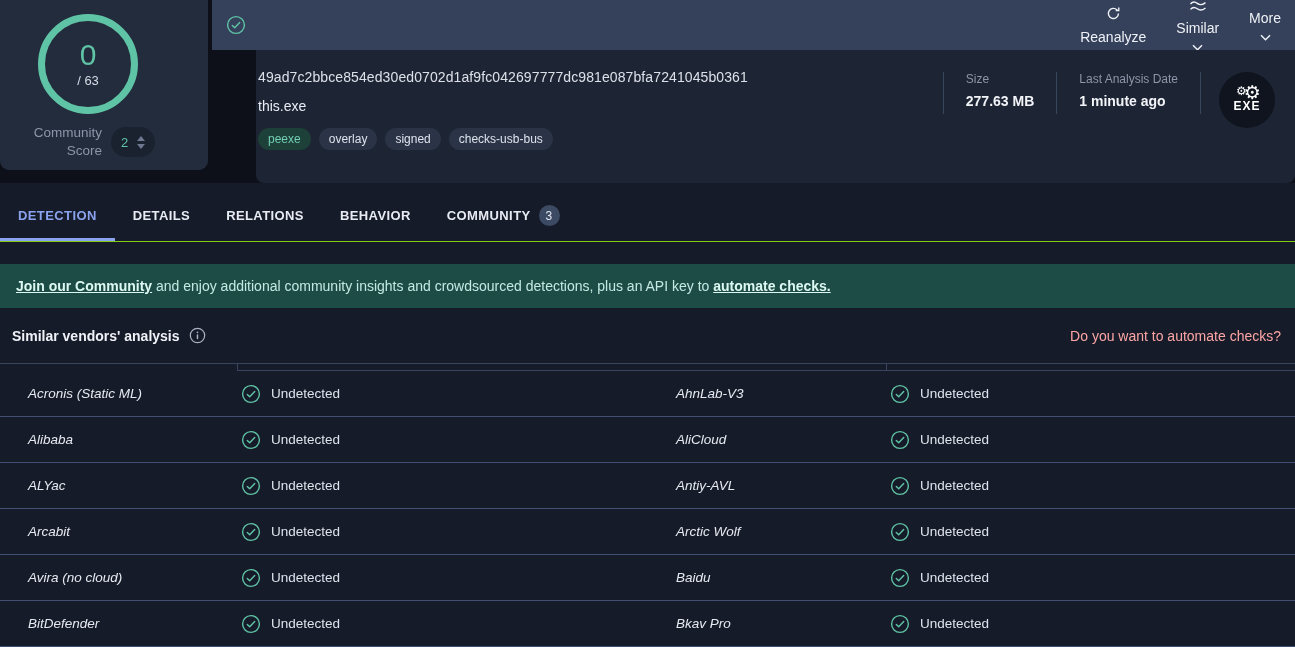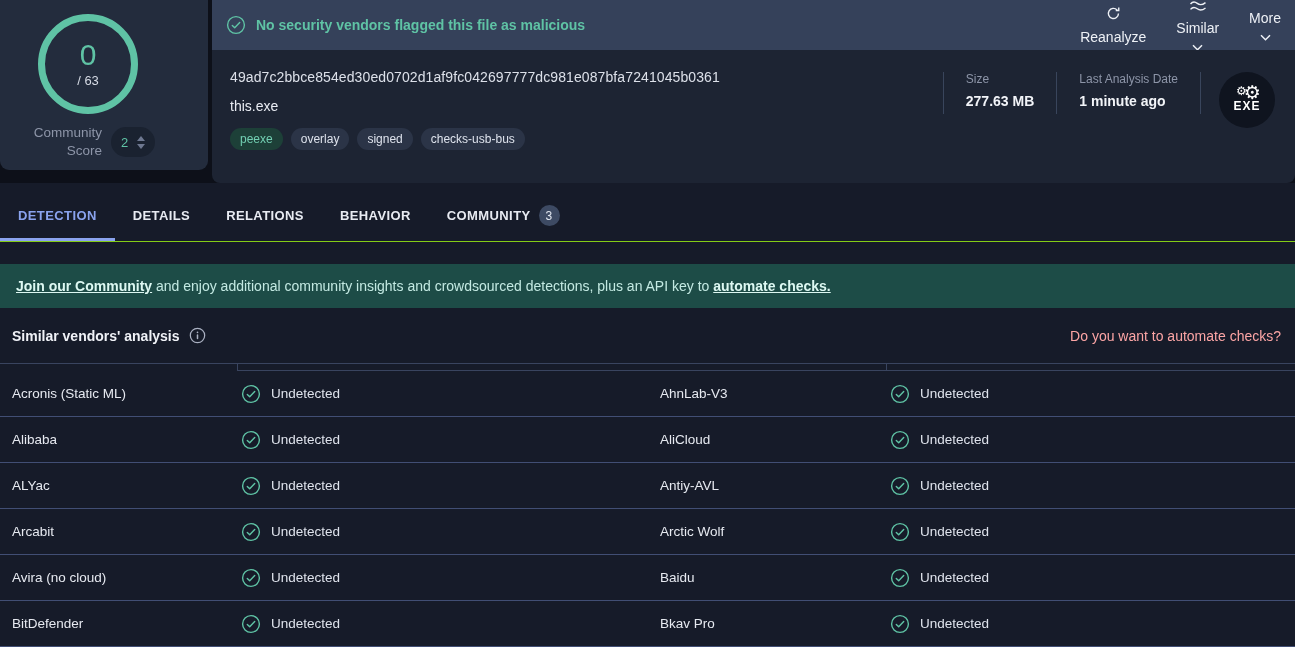--- a/index.html
+++ b/index.html
@@ -41,21 +41,21 @@
   }
   .banner-message { color:#5fc3a5; font-weight:bold; font-size:14px; margin-left:10px; }
   .banner-spacer { flex:1; }
   .top-btn {
     display:flex; align-items:center; gap:8px; color:#eef1f6; font-size:14px;
     cursor:pointer; margin-left:30px; white-space:nowrap;flex-direction:column;
   }
 
   .file-card {
     height:133px; background:#1d2433; border-radius:0 0 8px 8px;
-    display:flex; padding:0 0 0 18px; position:relative;
+    display:flex; padding:0 0 0 2px; position:relative;margin-left:44px;
   }
   .file-main { flex:1; padding-top:19px; min-width:0; }
   .file-hash { color:#dce0e9; font-size:14px; letter-spacing:0.1px; }
   .file-name { color:#e9ecf3; font-size:14px; margin-top:13px; }
   .tag-list { display:flex; gap:8px; margin-top:14px; }
   .tag {
     background:#2b3447; color:#dde2ec; font-size:12px; padding:4px 10px;
     border-radius:11px; cursor:pointer; white-space:nowrap;
   }
   .tag.green { background:#1d4038; color:#72cfb2; }
@@ -111,21 +111,21 @@
   .table-top-strip { position:relative; height:7px; }
   .strip-line { position:absolute; left:237px; right:0; bottom:0; height:1px; background:#39445f; }
   .strip-tick { position:absolute; top:0; bottom:0; width:1px; background:#39445f; }
   .tick-1 { left:237px; } .tick-2 { left:886px; }
 
   .vendor-table { }
   .vendor-row {
     display:grid; grid-template-columns:237px 411px 238px 1fr;
     height:46px; align-items:center; border-bottom:1px solid #414e74;
   }
-  .vendor-name { padding-left:12px; font-size:13.5px; color:#e6e9f0; }
+  .vendor-name { padding-left:28px; font-size:13.5px; color:#e6e9f0;font-style:italic; }
   .vendor-status { display:flex; align-items:center; padding-left:4px; }
   .status-text { margin-left:10px; font-size:13.5px; color:#dfe3ec; }
 
   svg { display:block; }
 </style>
 </head>
 <body>
 
 <div class="root">
 
@@ -150,21 +150,20 @@
 
     <div class="right-col">
 
       <div class="status-banner">
         <span>
           <svg width="20" height="20" viewBox="0 0 20 20">
               <circle cx="10" cy="10" r="8.4" fill="none" stroke="#5fc3a5" stroke-width="1.4"></circle>
               <path d="M6.3 10.4l2.4 2.4 5-5.4" fill="none" stroke="#5fc3a5" stroke-width="1.4" stroke-linecap="round" stroke-linejoin="round"></path>
             </svg>
         </span>
-        <span class="banner-message">No security vendors flagged this file as malicious</span>
         <span class="banner-spacer"></span>
 
         <span class="top-btn">
           <span>
             <svg width="15" height="15" viewBox="0 0 16 16">
                 <path d="M13.3 8a5.4 5.4 0 1 1-1.5-3.8" fill="none" stroke="#eef1f6" stroke-width="1.5"></path>
                 <path d="M13.6 1.6v3.2h-3.2" fill="none" stroke="#eef1f6" stroke-width="1.5"></path>
               </svg>
           </span>
           <span>Reanalyze</span>

